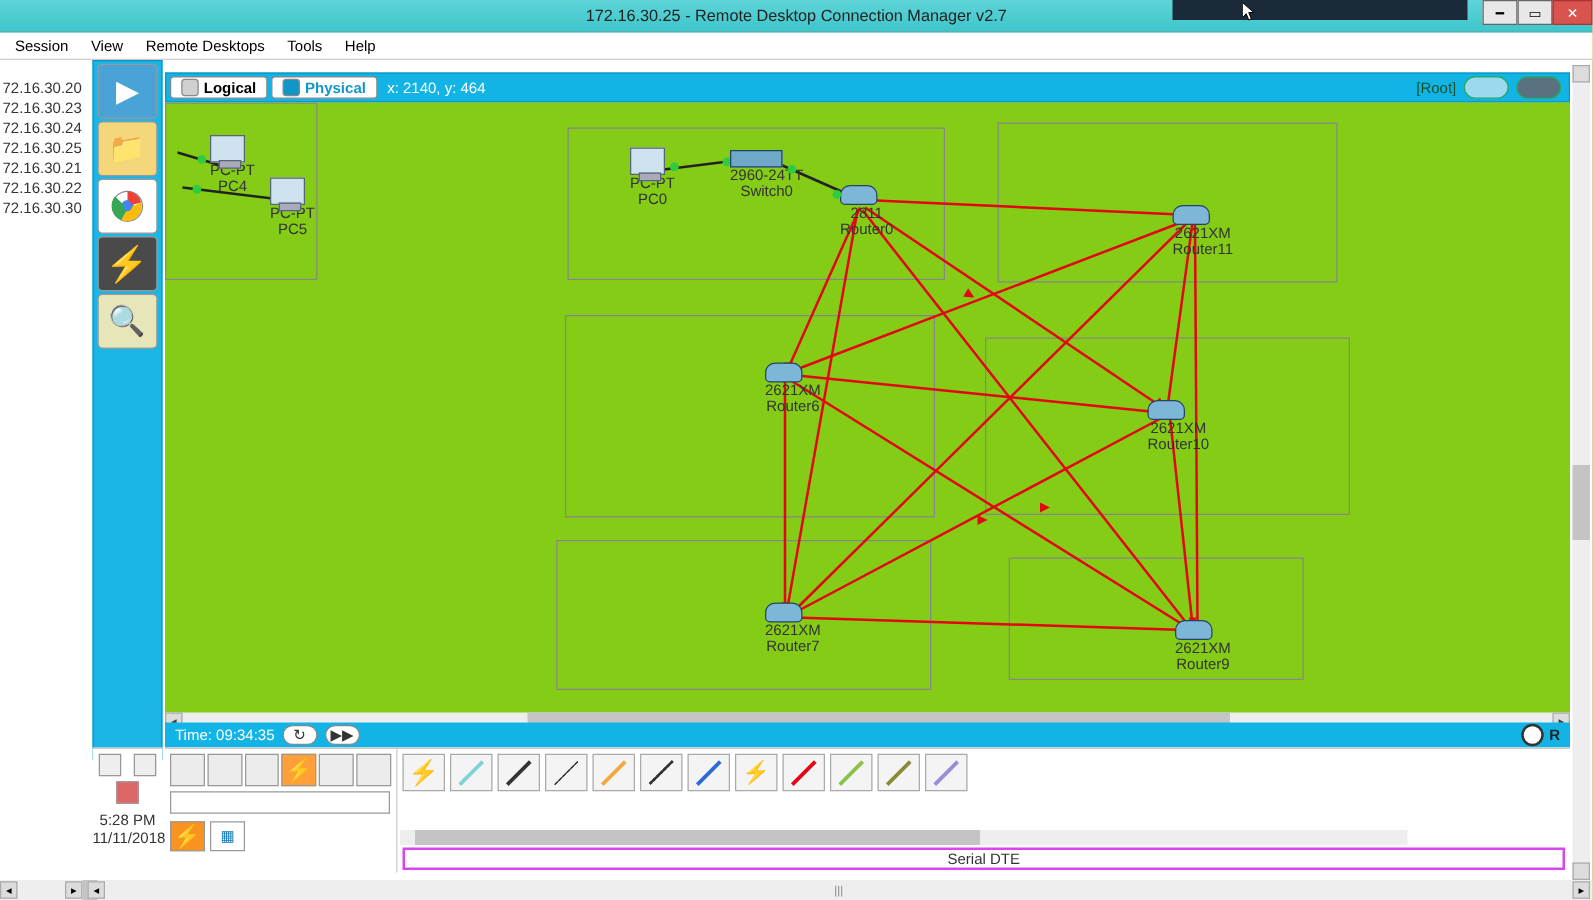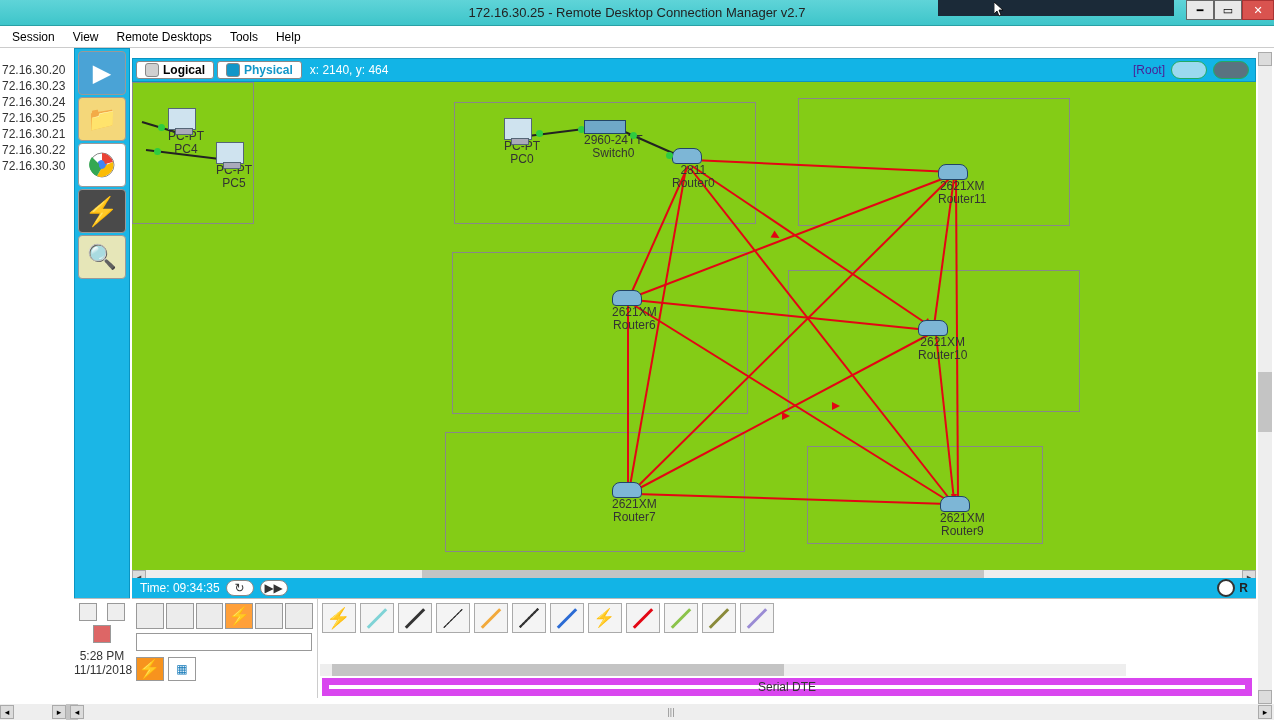--- a/index.html
+++ b/index.html
@@ -26,21 +26,21 @@
 .launcher { position:absolute; left:74px; top:48px; width:56px; height:560px; background:#1BB6E6; border:1px solid #0a94c2; }
 .launcher .licon { width:48px; height:44px; margin:2px auto; background:#e6e6e6; border:1px solid #999; border-radius:4px; display:flex; align-items:center; justify-content:center; font-size:24px; }
 
 
 .viewbar { position:absolute; left:132px; top:58px; right:18px; height:24px; background:#12B4E6; display:flex; align-items:center; border:1px solid #0a94c2; }
 .viewbar .tab { background:#fff; border:1px solid #888; border-radius:3px; padding:1px 8px; margin-left:3px; display:flex; align-items:center; gap:4px; font-size:14px; font-weight:bold; }
 .viewbar .tab .dot { width:14px; height:14px; background:#d0d0d0; border:1px solid #888; border-radius:3px; }
 .viewbar .coords { color:#fff; margin-left:8px; font-size:12px; }
 .viewbar .right { margin-left:auto; display:flex; align-items:center; gap:6px; padding-right:6px; color:#fff; }
 .viewbar .rbtn { width:36px; height:18px; background:#9cd9ef; border:1px solid #2a6; border-radius:9px; }
-.viewbar .rootlbl { color:#4c1d95; background:transparent; }
+.viewbar .rootlbl { color:#14532d; background:transparent; }
 
 
 .workspace { position:absolute; left:132px; top:82px; right:18px; bottom:136px; background:#84cc16; overflow:hidden; }
 .workspace .hscroll { position:absolute; left:0; bottom:0; right:0; height:14px; background:#eee; display:flex; }
 .workspace .hscroll .thumb { position:absolute; left:290px; width:562px; top:0; bottom:0; background:#c4c4c4; }
 .scroll-arrow{ width:14px; height:14px; background:#dcdcdc; border:1px solid #aaa; display:flex; align-items:center; justify-content:center; font-size:9px; color:#444; position:absolute; }
 .scroll-arrow.l{left:0;} .scroll-arrow.r{right:0;}
 
 .vscroll { position:absolute; right:2px; top:52px; width:14px; bottom:16px; background:#eee; }
 .vscroll .thumb { position:absolute; top:320px; height:60px; left:0; right:0; background:#c4c4c4; }
@@ -72,21 +72,21 @@
 .palette .groupA .chip.sel { background:#ffa03a; }
 .palette .groupA .namefield { margin-top:4px; width:176px; height:18px; border:1px solid #999; background:#fff; }
 .palette .groupA .subrow { display:flex; gap:4px; margin-top:6px; }
 .palette .groupA .subchip { width:28px; height:24px; border:1px solid #999; display:flex; align-items:center; justify-content:center; }
 .palette .groupA .subchip.bolt { background:#f7931e; }
 
 .palette .groupB { flex:1; padding:4px; position:relative; }
 .palette .groupB .crow { display:flex; gap:4px; }
 .palette .groupB .cable { width:34px; height:30px; border:1px solid #aaa; background:#f4f4f4; display:flex; align-items:center; justify-content:center; }
 .cable-line { width:26px; height:3px; transform:rotate(-45deg); }
-.palette .groupB .cablebar { position:absolute; left:4px; right:4px; bottom:2px; height:18px; border:7px solid #d946ef; background:#fff; display:flex; align-items:center; justify-content:center; font-size:11px; color:#333; }
+.palette .groupB .cablebar { position:absolute; left:4px; right:4px; bottom:2px; height:18px; border:2px solid #d946ef; background:#fff; display:flex; align-items:center; justify-content:center; font-size:11px; color:#333; }
 .palette .groupB .miniscroll { position:absolute; left:2px; right:130px; bottom:22px; height:12px; background:#eee; }
 .palette .groupB .miniscroll .mthumb { position:absolute; left:12px; width:452px; top:0; bottom:0; background:#c4c4c4; }
 
 
 .tray { position:absolute; left:74px; bottom:22px; width:56px; height:100px; border-top:1px solid #bbb; background:#fff; text-align:center; font-size:11px; color:#333; }
 .tray .trow { display:flex; justify-content:space-around; padding-top:4px; }
 .tray .ticon { width:18px; height:18px; border:1px solid #999; background:#eee; }
 
 
 .bottom-scroll { position:absolute; left:0; right:0; bottom:0; height:16px; background:#eee; }

